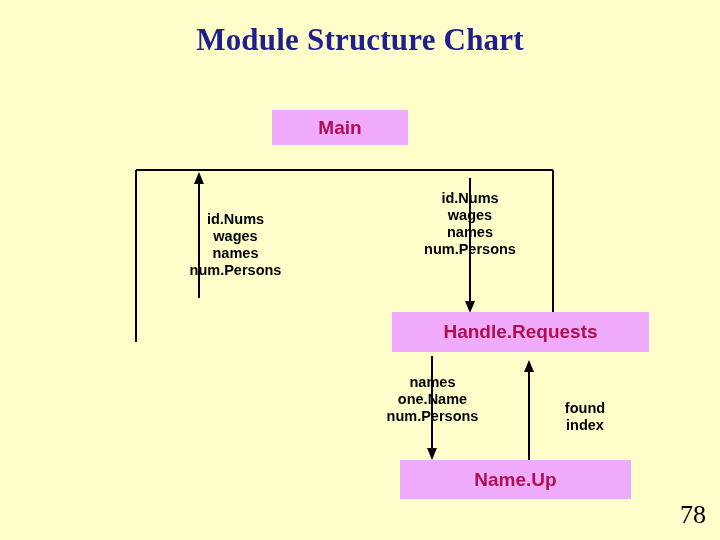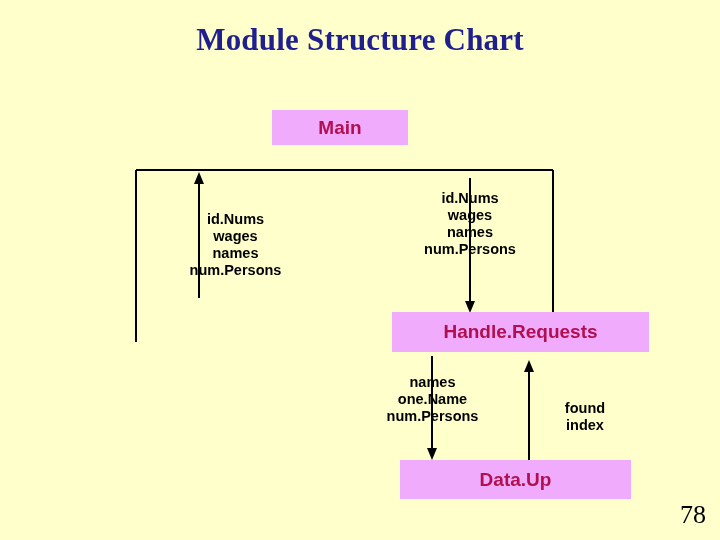--- a/index.html
+++ b/index.html
@@ -100,21 +100,21 @@
   <div class="box" style="left:272px; top:110px; width:136px; height:35px;">
     <span>Main</span>
   </div>
 
 
   <div class="box" style="left:392px; top:312px; width:257px; height:40px;">
     <span>Handle.Requests</span>
   </div>
 
   <div class="box" style="left:400px; top:460px; width:231px; height:39px;">
-    <span>Data.Up</span>
+    <span>Name.Up</span>
   </div>
 
   <div class="label" style="left:143px; top:211px; width:185px;">id.Nums
 wages
 names
 num.Persons</div>
 
   <div class="label" style="left:385px; top:190px; width:170px;">id.Nums
 wages
 names

